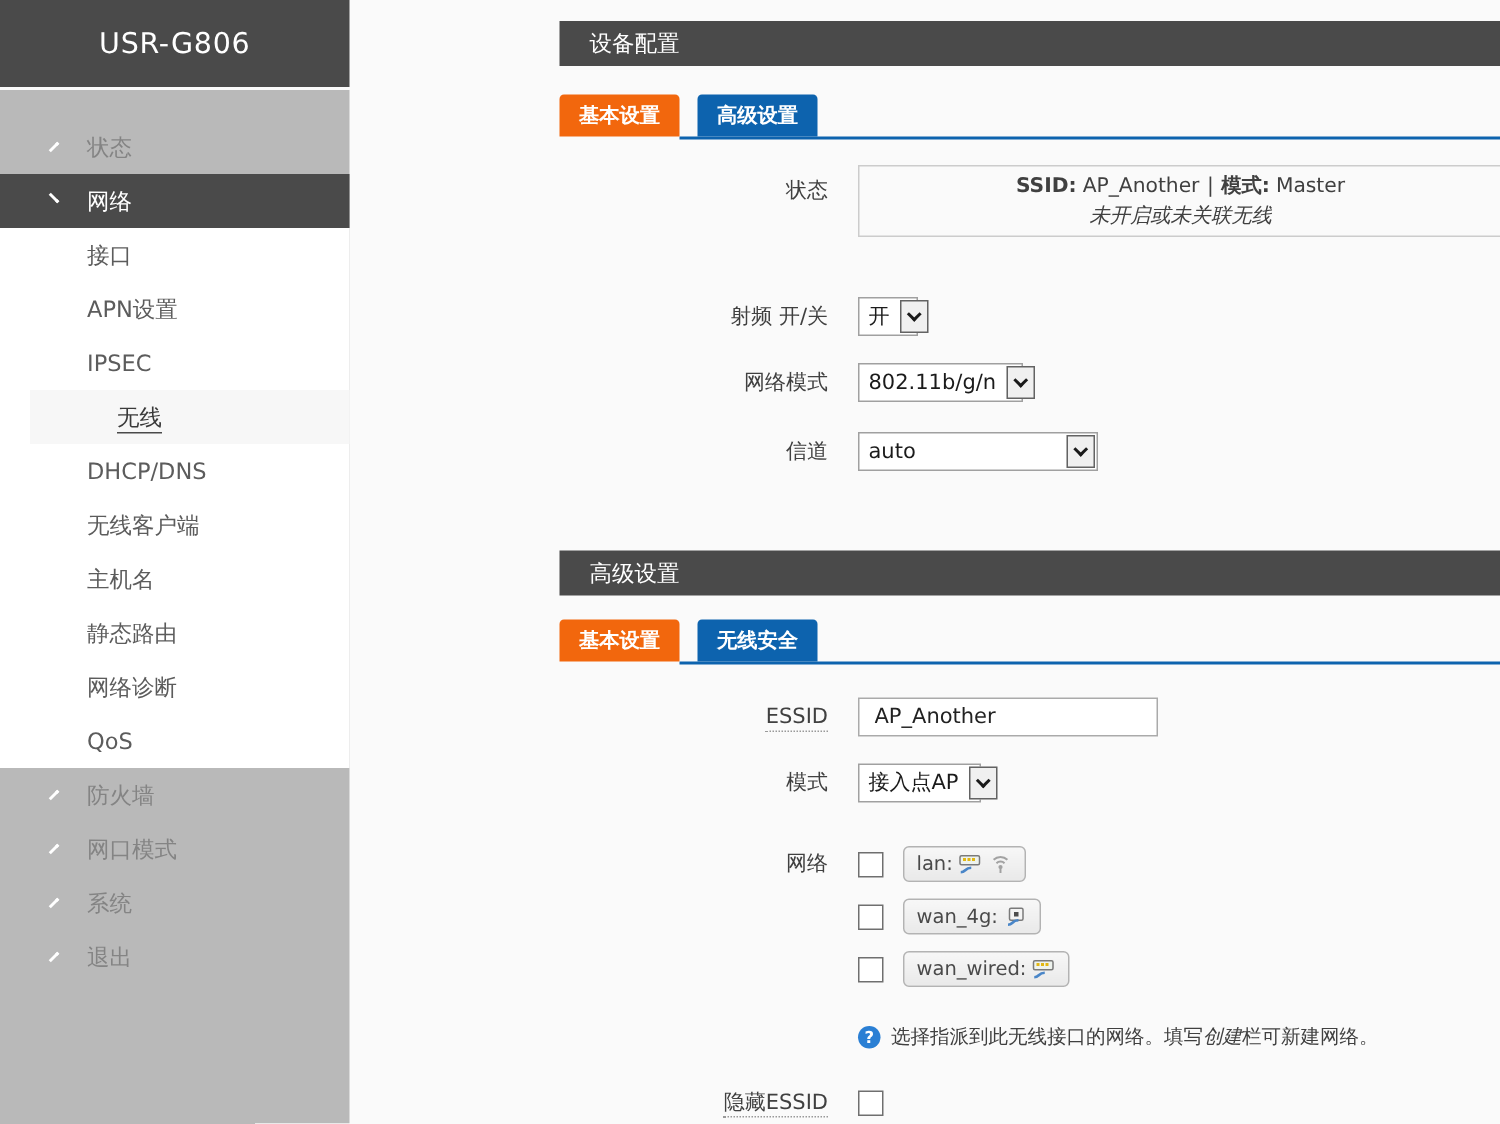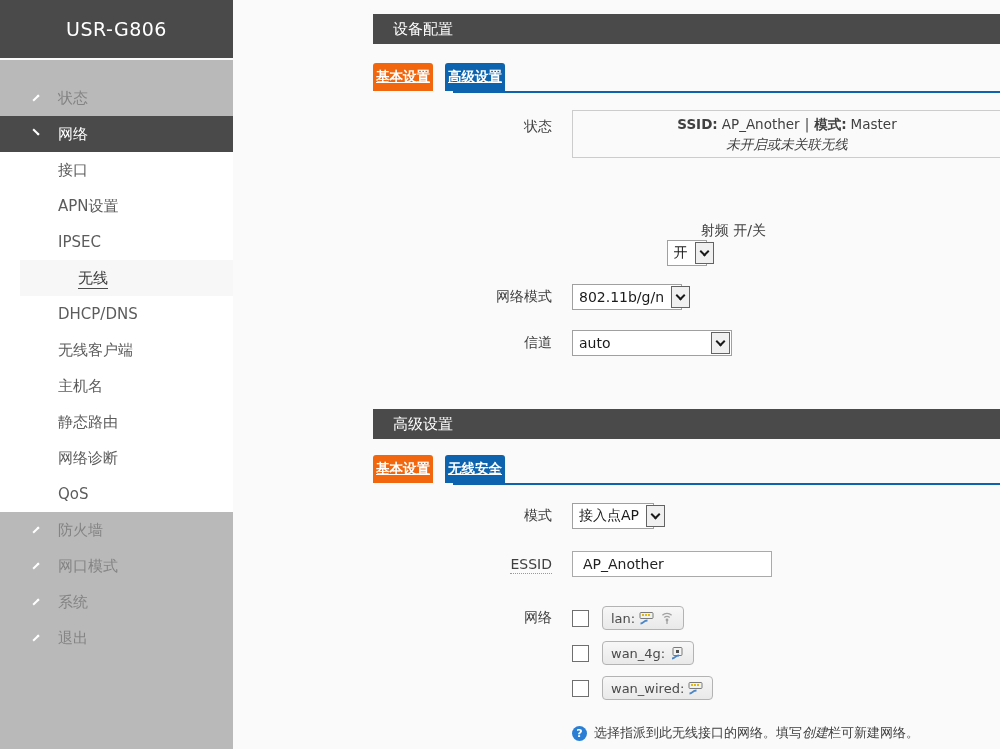--- a/index.html
+++ b/index.html
@@ -45,23 +45,23 @@
   .main { position: absolute; left: 373px; top: 0; right: 0; bottom: 0; }
   .section-bar {
     margin-top: 14px; height: 30px; background: #4a4a4a; color: #fff;
     display: flex; align-items: center; padding-left: 20px; font-size: 15px;
   }
   .section-bar.second { margin-top: 53px; }
 
   .tabs { position: relative; height: 30px; display: flex; gap: 12px; margin-top: 19px; }
   .tabs.second { margin-top: 16px; }
   .tab {
-    height: 28px; width: 60px; display: flex; align-items: center; justify-content: center;
+    height: 28px; width: 80px; display: flex; align-items: center; justify-content: center;
     color: #fff; font-size: 13.5px; font-weight: bold;
-    border-radius: 3px 3px 0 0; cursor: pointer; flex: none; text-decoration: underline;
+    border-radius: 3px 3px 0 0; cursor: pointer; flex: none;
   }
   .tab.active { background: #f2670d; }
   .tab.inactive { background: #0d63ae; }
   .tab-underline { position: absolute; left: 80px; right: 0; bottom: 0; height: 2px; background: #0d63ae; }
 
   .row { display: flex; align-items: center; }
   .flabel {
     width: 199px; padding-right: 20px; text-align: right;
     font-size: 14px; color: #404040; flex: none;
   }
@@ -72,21 +72,21 @@
   .status-box {
     flex: 1; margin-right: -2px; min-height: 47px; border: 1px solid #ccc; background: #fafafa;
     display: flex; flex-direction: column; align-items: center; justify-content: center;
     font-size: 13.5px; color: #404040; padding: 3px 0; line-height: 20px;
   }
   .status-box b { font-weight: bold; }
   .status-box .sep { margin: 0 5px; }
   .status-box .gap { margin-left: 4px; }
   .status-note { font-style: italic; }
 
-  .row-radio { margin-top: 64px; flex-direction: column; }
+  .row-radio { margin-top: 40px; }
   .row-netmode { margin-top: 18px; }
   .row-channel { margin-top: 20px; }
   .row-essid { margin-top: 22px; }
   .row-mode { margin-top: 18px; }
   .row-network { margin-top: 29px; }
   .net-sub { margin-left: 199px; margin-top: 11px; display: flex; align-items: center; text-align: right; }
   .row-help { margin-left: 199px; margin-top: 24px; }
   .row-hide { margin-top: 26px; }
 
   
@@ -267,33 +267,33 @@
   </div>
 
   <div class="section-bar second">高级设置</div>
 
   <div class="tabs second">
     <div class="tab active">基本设置</div>
     <div class="tab inactive">无线安全</div>
     <div class="tab-underline"></div>
   </div>
 
+  <div class="row row-essid">
+    <div class="flabel"><span class="dotted">ESSID</span></div>
+    <input class="text-input" type="text" value="AP_Another" style="">
+  </div>
+
   <div class="row row-mode">
     <div class="flabel">模式</div>
     <div class="sel w-mode">
       <span class="val">接入点AP</span>
       <span class="btn">
           <i></i>
         </span>
     </div>
-  </div>
-
-  <div class="row row-essid">
-    <div class="flabel"><span class="dotted">ESSID</span></div>
-    <input class="text-input" type="text" value="AP_Another" style="">
   </div>
 
   <div class="row row-network">
     <div class="flabel">网络</div>
     <div class="cb"></div>
     <div class="badge">
       <span>lan:</span>
       <svg width="16" height="16" viewBox="0 0 16 16">
         <rect x="1" y="2.5" width="13" height="6" rx="1" fill="#eef3ee" stroke="#7a7a7a" stroke-width="1"></rect>
         <rect x="3" y="4" width="2" height="2" fill="#e2b713"></rect>

